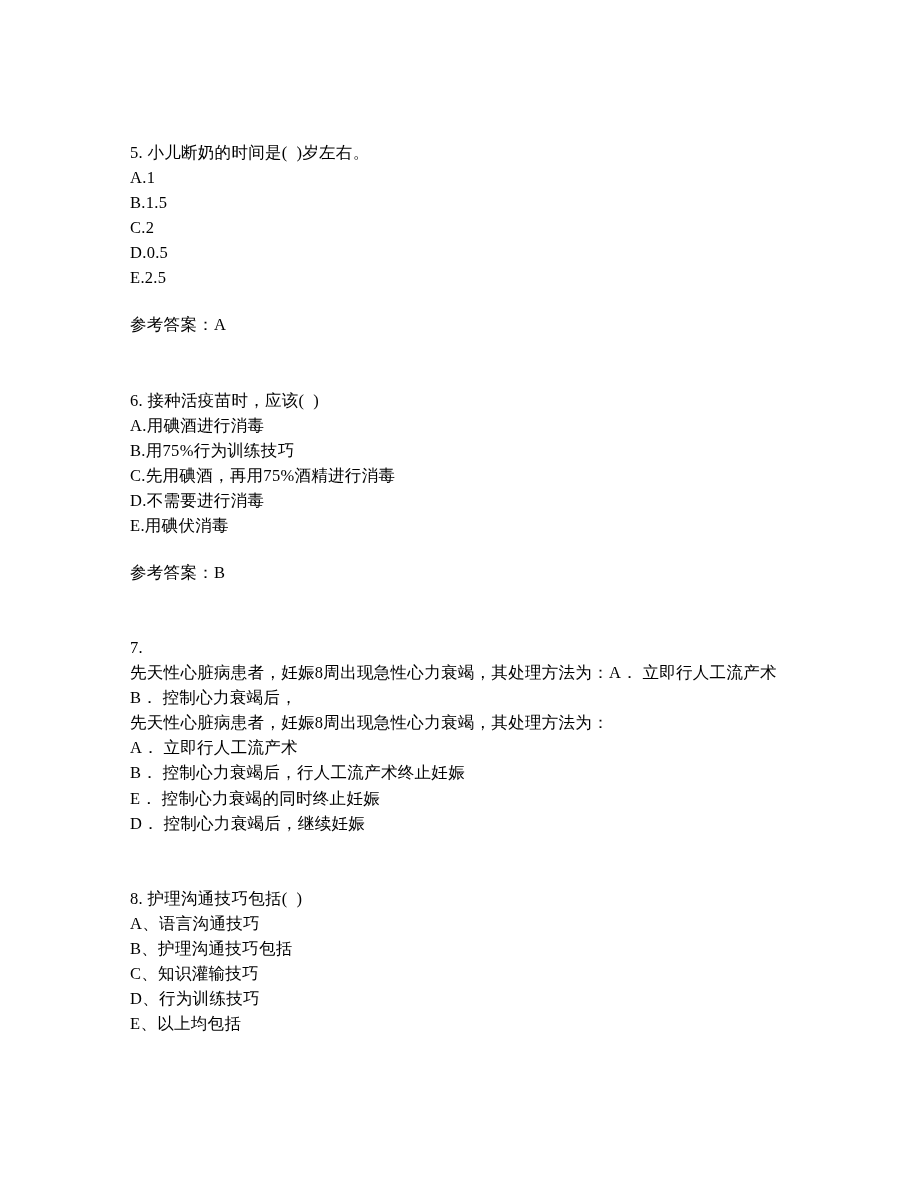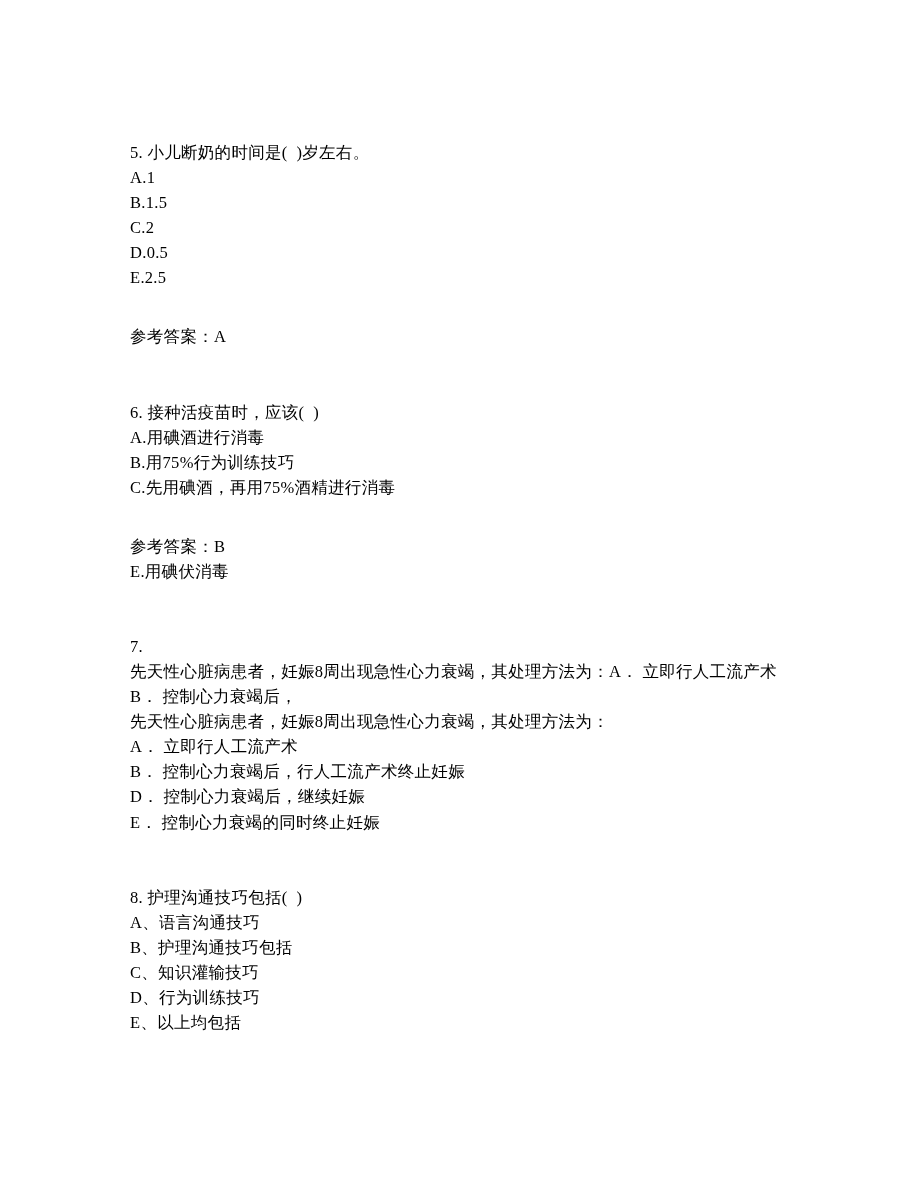--- a/index.html
+++ b/index.html
@@ -18,21 +18,21 @@
       line-height: 1.52;
       letter-spacing: 0.3px;
     }
     .question {
       margin-bottom: 50px;
     }
     .q-line {
       white-space: pre-wrap;
     }
     .answer-line {
-      margin-top: 34px;
+      margin-top: 22px;
     }
     .answer-line2 {
       margin-top: 44px;
     }
   </style>
 </head>
 <body>
 
 <div class="question">
   <div class="q-line"><span>5.</span> <span>小儿断奶的时间是(  )岁左右。</span></div>
@@ -42,32 +42,33 @@
   <div class="q-line">D.0.5</div>
   <div class="q-line">E.2.5</div>
   <div class="q-line answer-line"><span>参考答案：</span><span>A</span></div>
 </div>
 
 <div class="question">
   <div class="q-line"><span>6.</span> <span>接种活疫苗时，应该(  )</span></div>
   <div class="q-line">A.用碘酒进行消毒</div>
   <div class="q-line">B.用75%行为训练技巧</div>
   <div class="q-line">C.先用碘酒，再用75%酒精进行消毒</div>
+  <div class="q-line">D.不需要进行消毒</div>
+  <div class="q-line">E.用碘伏消毒</div>
   <div class="q-line answer-line"><span>参考答案：</span><span>B</span></div>
-  <div class="q-line">E.用碘伏消毒</div>
 </div>
 
 <div class="question">
   <div class="q-line">7.</div>
   <div class="q-line">先天性心脏病患者，妊娠8周出现急性心力衰竭，其处理方法为：A． 立即行人工流产术B． 控制心力衰竭后，</div>
   <div class="q-line">先天性心脏病患者，妊娠8周出现急性心力衰竭，其处理方法为：</div>
   <div class="q-line">A． 立即行人工流产术</div>
   <div class="q-line">B． 控制心力衰竭后，行人工流产术终止妊娠</div>
+  <div class="q-line">E． 控制心力衰竭的同时终止妊娠</div>
   <div class="q-line">D． 控制心力衰竭后，继续妊娠</div>
-  <div class="q-line">E． 控制心力衰竭的同时终止妊娠</div>
 </div>
 
 <div class="question">
   <div class="q-line"><span>8.</span> <span>护理沟通技巧包括(  )</span></div>
   <div class="q-line">A、语言沟通技巧</div>
   <div class="q-line">B、护理沟通技巧包括</div>
   <div class="q-line">C、知识灌输技巧</div>
   <div class="q-line">D、行为训练技巧</div>
   <div class="q-line">E、以上均包括</div>
 </div>

